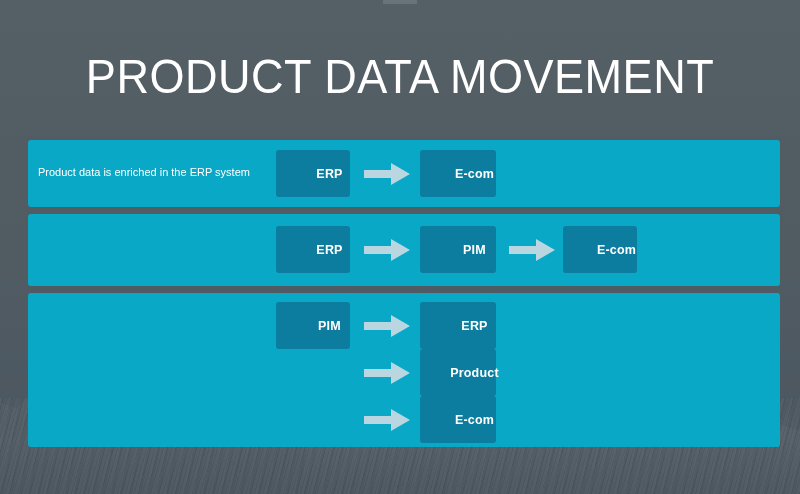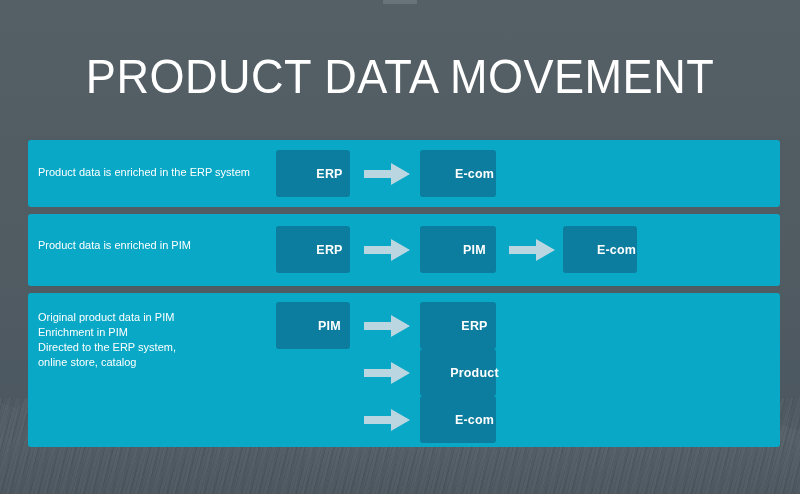--- a/index.html
+++ b/index.html
@@ -236,21 +236,20 @@
         <polygon points="0,8 27,8 27,1 46,12 27,23 27,16 0,16" fill="currentColor"></polygon>
       </svg>
     </div>
 
     <div class="node" id="r1-ecom">E-com</div>
   </div>
 
   <div class="panel" id="panel-2">
 
     <div class="panel-desc">
-      <span class="line">Product data is enriched in PIM</span>
     </div>
 
     <div class="node" id="r2-erp">ERP</div>
 
     <div class="arrow" id="r2-arrow1">
       <svg viewBox="0 0 46 24" xmlns="http://www.w3.org/2000/svg" aria-hidden="true">
         <polygon points="0,8 27,8 27,1 46,12 27,23 27,16 0,16" fill="currentColor"></polygon>
       </svg>
     </div>
 
@@ -260,26 +259,20 @@
       <svg viewBox="0 0 46 24" xmlns="http://www.w3.org/2000/svg" aria-hidden="true">
         <polygon points="0,8 27,8 27,1 46,12 27,23 27,16 0,16" fill="currentColor"></polygon>
       </svg>
     </div>
 
     <div class="node" id="r2-ecom">E-com</div>
   </div>
 
   <div class="panel" id="panel-3">
 
-    <div class="panel-desc">
-      <span class="line">Original product data in PIM</span>
-      <span class="line">Enrichment in PIM</span>
-      <span class="line">Directed to the ERP system,</span>
-      <span class="line">online store, catalog</span>
-    </div>
 
     <div class="node" id="r3-pim">PIM</div>
 
     <div class="arrow" id="r3-arrow1">
       <svg viewBox="0 0 46 24" xmlns="http://www.w3.org/2000/svg" aria-hidden="true">
         <polygon points="0,8 27,8 27,1 46,12 27,23 27,16 0,16" fill="currentColor"></polygon>
       </svg>
     </div>
     <div class="node" id="r3-erp">ERP</div>
 

